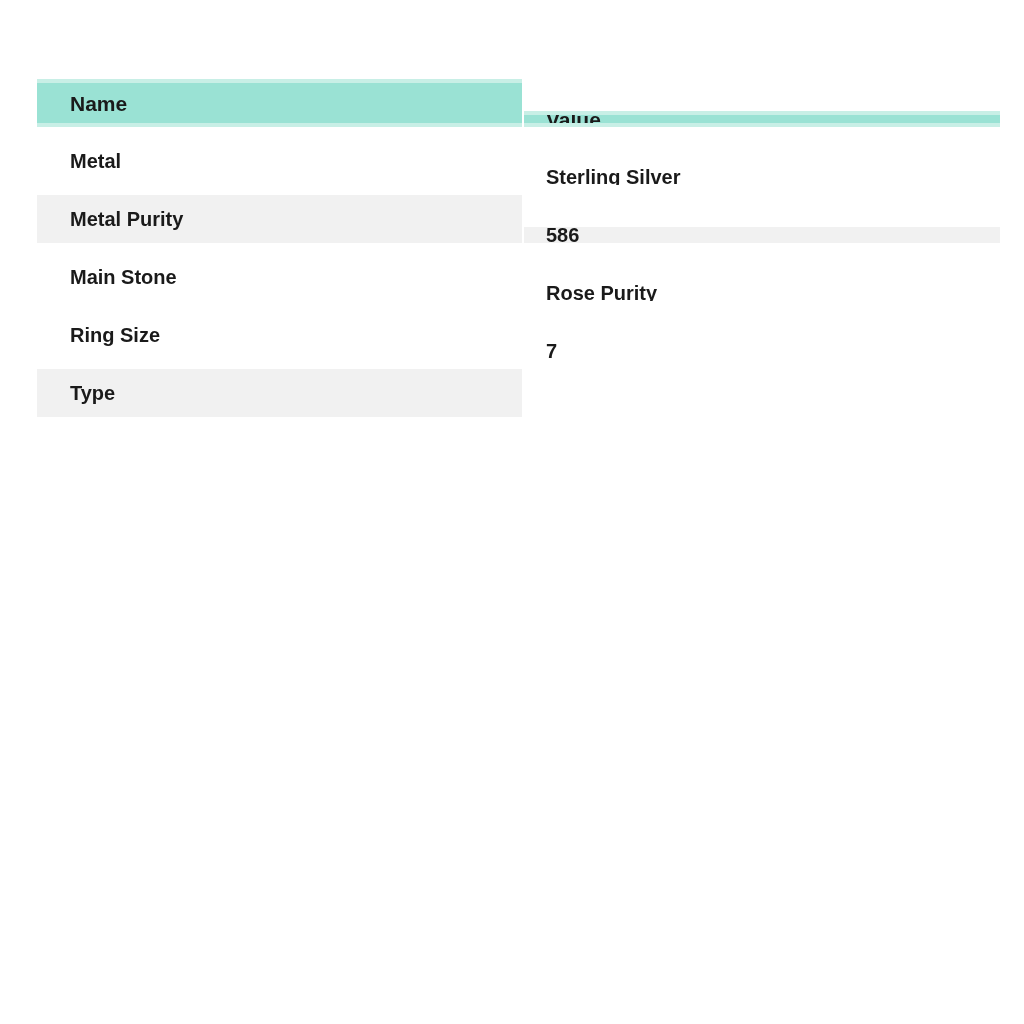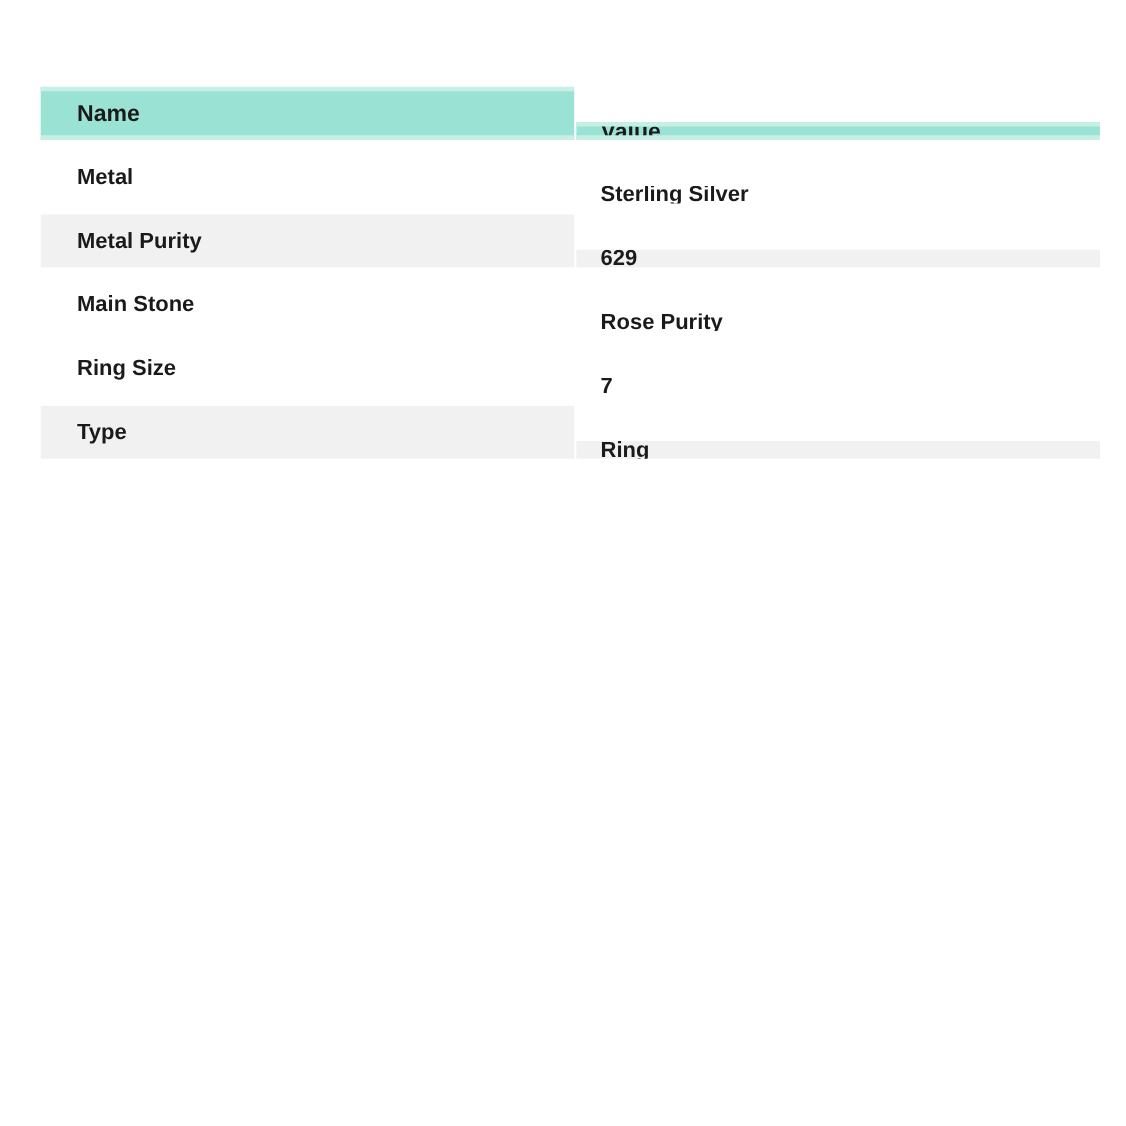--- a/index.html
+++ b/index.html
@@ -73,33 +73,32 @@
     <div class="cell value-col">Value</div>
   </div>
 
   <div class="t-row body odd">
     <div class="cell name-col">Metal</div>
     <div class="cell value-col">Sterling Silver</div>
   </div>
 
   <div class="t-row body even">
     <div class="cell name-col">Metal Purity</div>
-    <div class="cell value-col">629</div>
+    <div class="cell value-col">586</div>
   </div>
 
   <div class="t-row body odd">
     <div class="cell name-col">Main Stone</div>
     <div class="cell value-col">Rose Purity</div>
   </div>
 
 
   <div class="t-row body odd">
     <div class="cell name-col">Ring Size</div>
     <div class="cell value-col">7</div>
   </div>
 
   <div class="t-row body even">
     <div class="cell name-col">Type</div>
-    <div class="cell value-col">Ring</div>
   </div>
 
 
 </div>
 
 </body></html>

